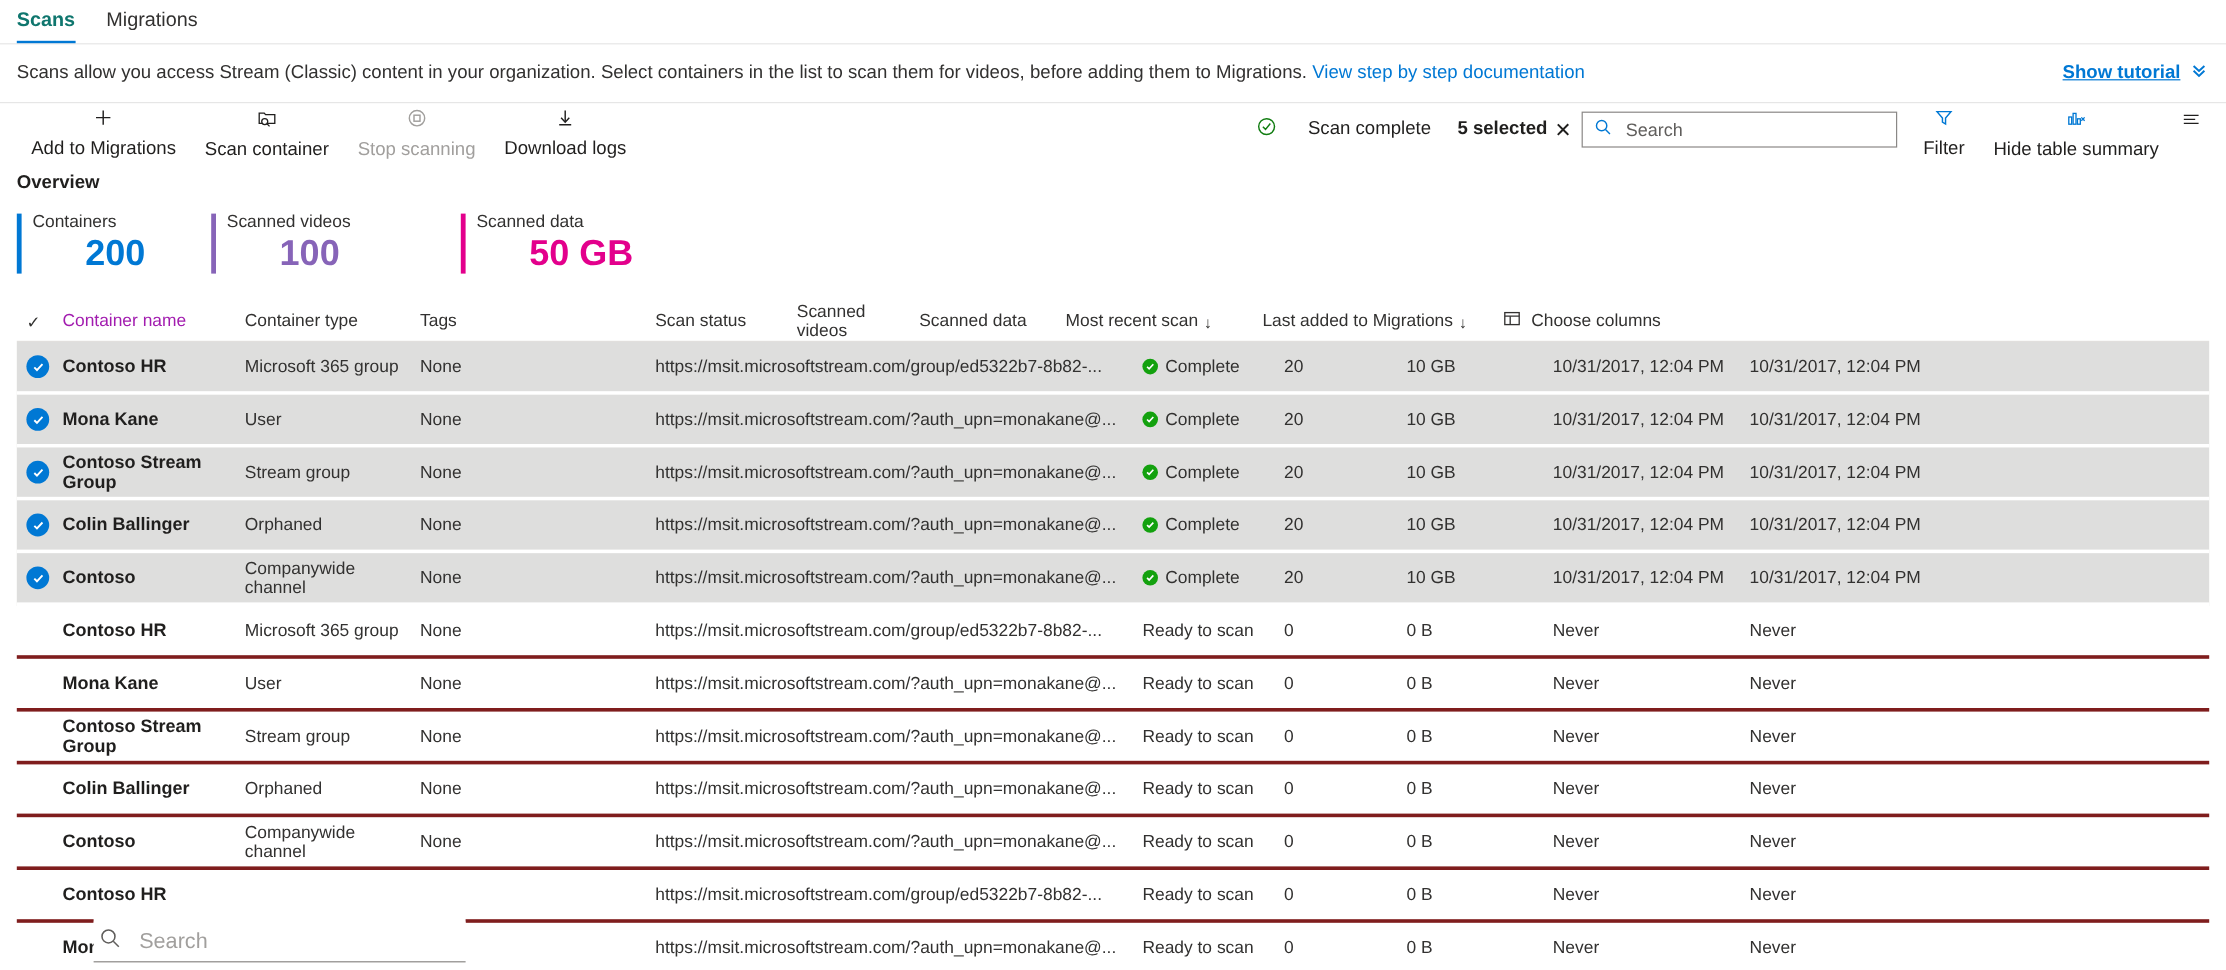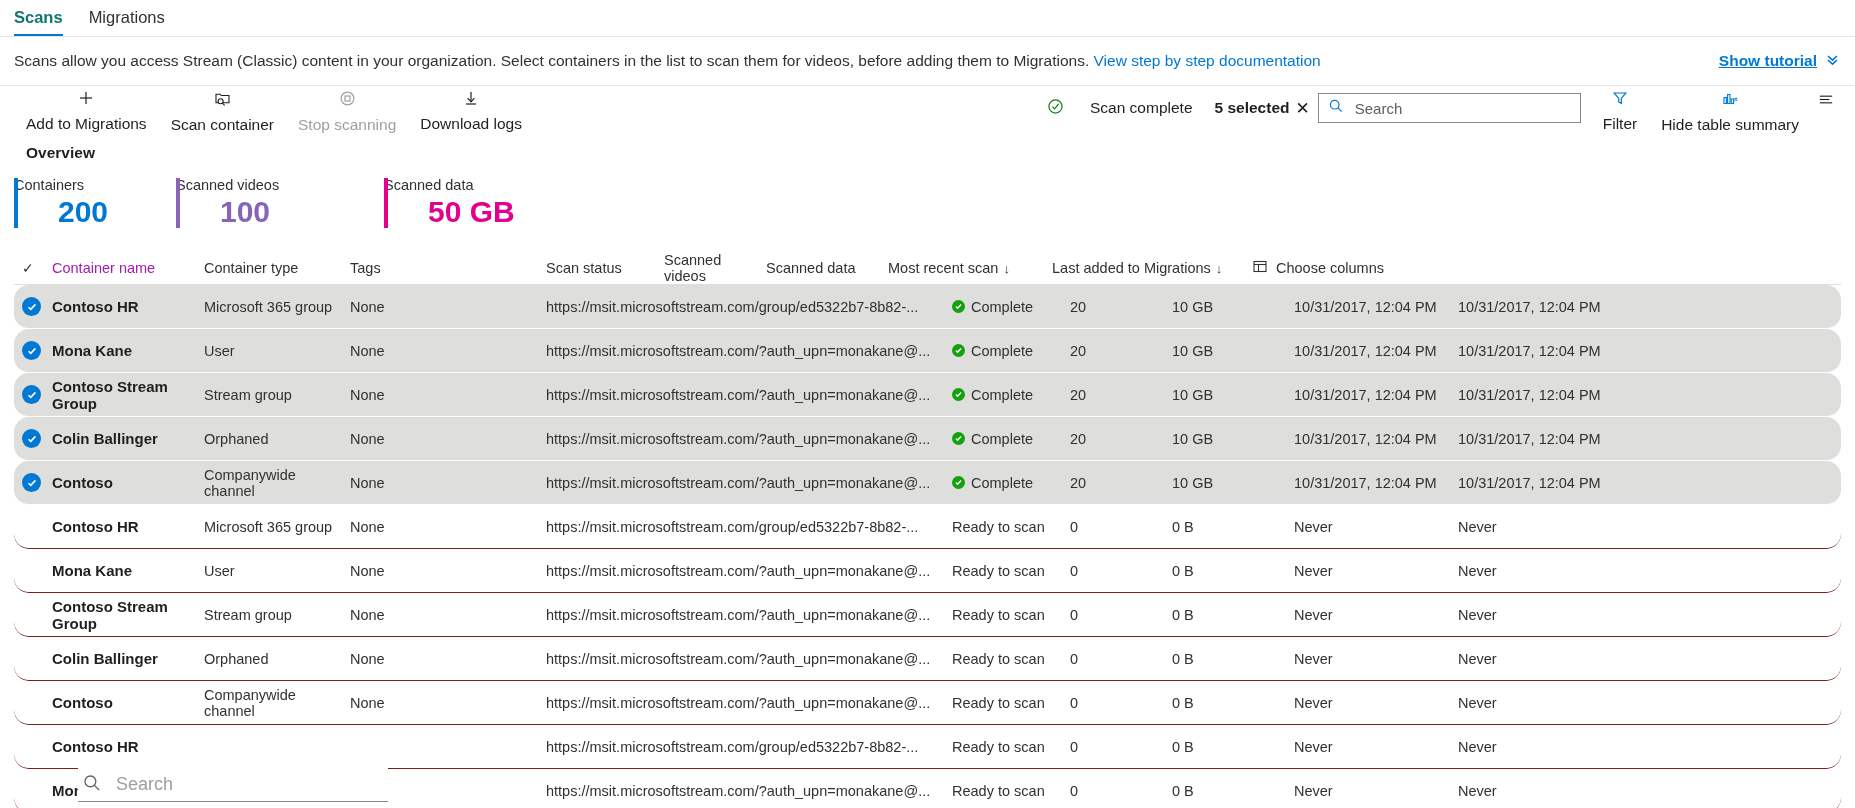--- a/index.html
+++ b/index.html
@@ -82,43 +82,41 @@
     border: none; outline: none; flex: 1; font-size: 15px;
     font-family: "Liberation Sans", sans-serif; color: #201f1e;
     background: transparent;
   }
   .searchbox input::placeholder { color: #605e5c; }
 
   
   .overview-title {
     font-size: 15.5px; font-weight: bold; color: #201f1e;
     padding: 14px 14px 0 14px;
-    margin-left: 12px;
   }
   .cards { display: flex; padding: 14px 14px 0 14px; }
-  .card { position: relative; }
+  .card { position: relative; padding-left: 13px; }
   .card::before {
     content: ""; position: absolute; left: 0; top: 2px; bottom: 2px;
     width: 4px; border-radius: 1px;
   }
   .card-label { font-size: 14.5px; color: #323130; line-height: 18px; }
   .card-value { font-size: 30px; font-weight: bold; line-height: 36px; margin-left: 44px; }
 
   
   .table { width: 100%; padding: 0 14px; margin-top: 22px; }
   .thead {
     display: flex; align-items: center; height: 33px;
     font-size: 14.5px; color: #323130;
     border-bottom: 1px solid #e1dfdd;
   }
   .trow {
     display: flex; align-items: center; height: 44px;
     font-size: 14.5px; color: #323130;
-    border-bottom: 1px solid #7f1d1d;
-    border-radius: 15px;
+    border-bottom: 3px solid #7f1d1d;
   }
   .trow.selected { background: #dededd; border-bottom-color: #ffffff; }
   .trow.selected + .trow.selected { border-top: none; }
 
   .c-check { width: 38px; display: flex; align-items: center; padding-left: 8px; }
   .c-name  { width: 152px; font-weight: bold; color: #201f1e; font-size: 15px; }
   .c-type  { width: 146px; }
   .c-tags  { width: 196px; }
   .c-path  { width: 406px; overflow: hidden; white-space: nowrap; }
   .c-status{ width: 118px; display: flex; align-items: center; gap: 6px; }

